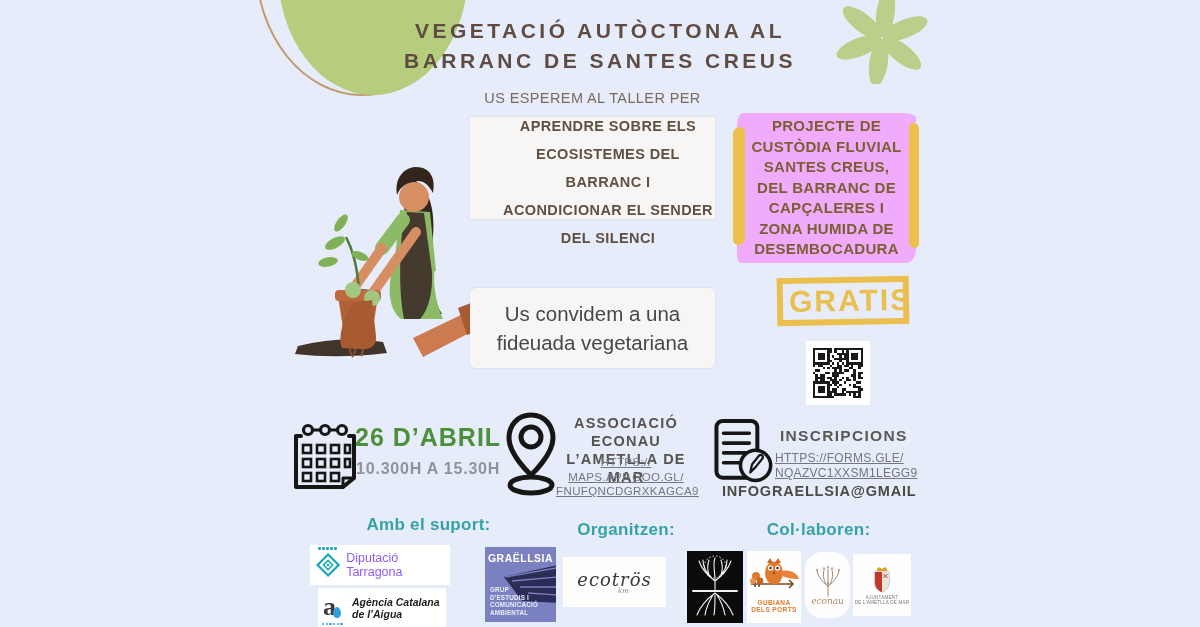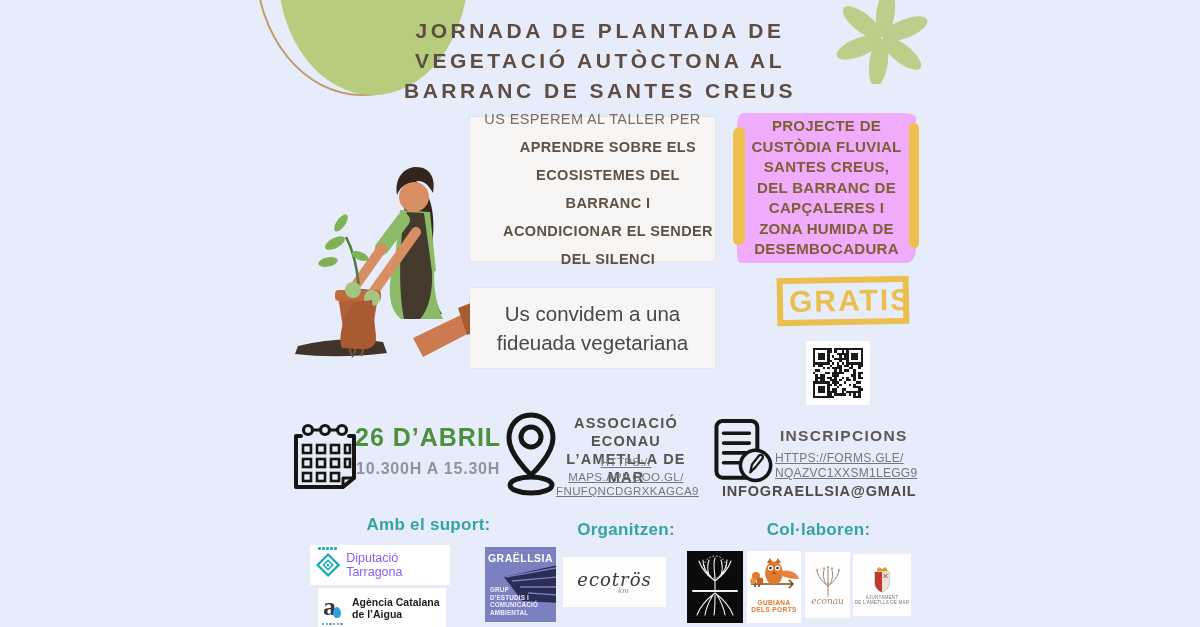--- a/index.html
+++ b/index.html
@@ -10,40 +10,40 @@
   .blob-outline{position:absolute;left:255px;top:-170px;width:210px;height:262px;border:2px solid #c39a6d;border-radius:50%;}
   .blob{position:absolute;left:278px;top:-152px;width:190px;height:247px;background:#b7cd7e;border-radius:50%;}
   .flower{position:absolute;left:836px;top:-8px;width:92px;height:92px;}
 
   
   .title{position:absolute;left:400px;top:16px;width:400px;text-align:center;
     color:#5e4c42;font-weight:bold;font-size:21px;line-height:30px;letter-spacing:3.5px;}
 
   
   .card{position:absolute;background:#f8f6f4;box-shadow:0 0 0 1px rgba(90,80,70,.05);}
-  .workshop{left:470px;top:117px;width:245px;height:144px;display:flex;flex-direction:column;justify-content:center;
+  .workshop{left:470px;top:117px;width:245px;height:102px;display:flex;flex-direction:column;justify-content:center;
     text-align:center;font-size:14.5px;line-height:28px;letter-spacing:.4px;color:#7a6b5f;}
   .workshop .b{font-weight:bold;color:#5f5044;margin-left:31px;}
 
   
   .project{position:absolute;left:737px;top:113px;width:179px;height:150px;background:#f0abfc;
     border-radius:6px 14px 10px 4px/12px 5px 14px 8px;
     display:flex;flex-direction:column;justify-content:center;text-align:center;
     color:#7b5f33;font-weight:600;font-size:15px;line-height:20.5px;letter-spacing:.3px;}
   .project:before{content:"";position:absolute;left:-4px;top:14px;width:12px;height:118px;background:#edc04d;transform:skewY(-6deg);border-radius:6px;}
   .project:after{content:"";position:absolute;right:-3px;top:10px;width:10px;height:125px;background:#edc04d;transform:skewY(5deg);border-radius:6px;}
 
   
   .gratis{position:absolute;left:777px;top:277px;width:108px;padding:1px 6px;border:6px solid #eabf4d;
     color:#eabf4d;font-weight:800;font-size:30px;letter-spacing:2px;text-align:center;
     font-family:"Liberation Sans",sans-serif;transform:rotate(-1deg);}
 
   
   .invite{left:470px;top:288px;width:245px;height:80px;display:flex;flex-direction:column;justify-content:center;
-    text-align:center;color:#43474e;font-size:20.5px;line-height:29px;}
+    text-align:center;color:#43474e;font-size:20.5px;line-height:29px;border-radius:6px;}
 
   
   .qr{position:absolute;left:806px;top:341px;width:50px;height:50px;background:#ffffff;padding:7px;}
   .qr svg{display:block;width:50px;height:50px;}
 
   
   .cal-icon{position:absolute;left:293px;top:422px;width:64px;height:70px;}
   .date{position:absolute;left:355px;top:423px;width:180px;color:#4c8f3d;font-weight:800;font-size:25px;letter-spacing:1px;}
   .time{position:absolute;left:356px;top:460px;width:190px;color:#8e939c;font-weight:600;font-size:16px;letter-spacing:.8px;}
 
@@ -69,37 +69,37 @@
 
   
   .logo-dipta{position:absolute;left:310px;top:545px;width:140px;height:40px;background:#fff;display:flex;align-items:center;gap:6px;padding-left:6px;box-sizing:border-box;}
   .dipta-text{color:#8b5cf6;font-weight:normal;font-size:12.5px;}
   .dipta-dots{position:absolute;left:8px;top:2px;display:flex;gap:1.5px;}
   .dipta-dots i{width:2.5px;height:2.5px;background:#18a7b5;border-radius:50%;}
 
   .logo-aca{position:absolute;left:318px;top:588px;width:128px;height:39px;background:#fff;display:flex;align-items:center;gap:5px;padding-left:5px;box-sizing:border-box;}
   .aca-mark{position:relative;width:24px;height:26px;font-family:"Liberation Serif",serif;font-weight:bold;font-size:26px;line-height:24px;color:#3a3a3a;}
   .aca-drop{position:absolute;left:10px;top:12px;width:8px;height:11px;background:#2f9fe0;border-radius:50% 50% 50% 50%/60% 60% 40% 40%;}
-  .aca-text{color:#1d1d1d;font-weight:bold;font-size:10.5px;line-height:12px;}
+  .aca-text{color:#1d1d1d;font-weight:bold;font-size:10.5px;line-height:12px;font-style:italic;}
   .aca-dots{position:absolute;left:4px;bottom:2px;display:flex;gap:1.5px;}
   .aca-dots i{width:2.2px;height:2.2px;background:#2f9fe0;border-radius:50%;}
 
   .logo-graellsia{position:absolute;left:485px;top:547px;width:71px;height:75px;background:#7b80c0;overflow:hidden;}
   .gra-title{color:#fff;font-weight:800;font-size:10.5px;letter-spacing:.5px;text-align:center;margin-top:5px;}
   .gra-sub{position:absolute;left:5px;bottom:6px;color:#eef;font-size:6.3px;line-height:7.5px;font-weight:600;letter-spacing:.2px;}
   .gra-wing{position:absolute;right:-4px;top:16px;width:58px;height:40px;}
 
   .logo-ecotros{position:absolute;left:563px;top:557px;width:103px;height:50px;background:#fdfdfc;display:flex;flex-direction:column;align-items:center;justify-content:center;}
   .ecotros-text{font-family:"DejaVu Serif","Liberation Serif",serif;font-style:italic;font-size:18px;color:#3a3a3a;letter-spacing:1px;}
   .ecotros-sub{font-family:"DejaVu Serif",serif;font-style:italic;font-size:7px;color:#8a8a8a;margin-top:-3px;margin-left:18px;}
 
   .logo-tree{position:absolute;left:687px;top:551px;width:56px;height:72px;background:#0b0b0b;}
   .logo-gubiana{position:absolute;left:747px;top:551px;width:54px;height:72px;background:#fefefe;display:flex;flex-direction:column;align-items:center;}
   .gub-text{color:#e07b2e;font-weight:800;font-size:6.5px;letter-spacing:.4px;text-align:center;line-height:7px;}
-  .logo-econau{position:absolute;left:805px;top:552px;width:45px;height:66px;background:#fefefe;display:flex;flex-direction:column;align-items:center;justify-content:center;}
+  .logo-econau{position:absolute;left:805px;top:552px;width:45px;height:66px;background:#fefefe;display:flex;flex-direction:column;align-items:center;justify-content:center;border-radius:17px;}
   .econau-text{font-family:"DejaVu Serif",serif;font-style:italic;font-size:9px;color:#b08968;margin-top:-2px;}
   .logo-ajunt{position:absolute;left:853px;top:554px;width:58px;height:62px;background:#fefefe;display:flex;flex-direction:column;align-items:center;justify-content:center;gap:2px;}
   .aj-text{color:#7a7a7a;font-size:4.6px;line-height:5.5px;text-align:center;letter-spacing:.2px;}
 
   .figure{position:absolute;left:283px;top:150px;width:218px;height:215px;}
 </style>
 </head>
 <body>
 
 <div id="poster">
@@ -111,21 +111,20 @@
       <ellipse cx="0" cy="-27" rx="10" ry="26" transform="rotate(8)"></ellipse>
       <ellipse cx="0" cy="-27" rx="10" ry="26" transform="rotate(68)"></ellipse>
       <ellipse cx="0" cy="-27" rx="10" ry="26" transform="rotate(128)"></ellipse>
       <ellipse cx="0" cy="-27" rx="10" ry="26" transform="rotate(188)"></ellipse>
       <ellipse cx="0" cy="-27" rx="10" ry="26" transform="rotate(248)"></ellipse>
       <ellipse cx="0" cy="-27" rx="10" ry="26" transform="rotate(308)"></ellipse>
     </g>
   </svg>
 
   <div class="title">
-    <div>JORNADA DE PLANTADA DE</div>
     <div>VEGETACIÓ AUTÒCTONA AL</div>
     <div>BARRANC DE SANTES CREUS</div>
   </div>
 
   <svg class="figure" viewBox="0 0 218 215">
     <path d="M15,196 Q60,185 100,192 L104,203 Q55,209 12,204 Z" fill="#41342a"></path>
     <path d="M128,28 C152,40 153,72 148,102 C146,127 150,151 159,164 L131,161 C125,120 121,70 121,44 Z" fill="#33251c"></path>
     <path d="M110,115 C104,141 106,159 118,169 L160,169 C151,148 150,128 152,118 Z" fill="#8dba66"></path>
     <path d="M117,60 L147,62 L153,121 L111,118 Z" fill="#8dba66"></path>
     <path d="M124,62 L141,63 L149,122 C150,146 144,161 137,169 L121,169 C115,141 117,95 120,75 Z" fill="#453a2e"></path>

